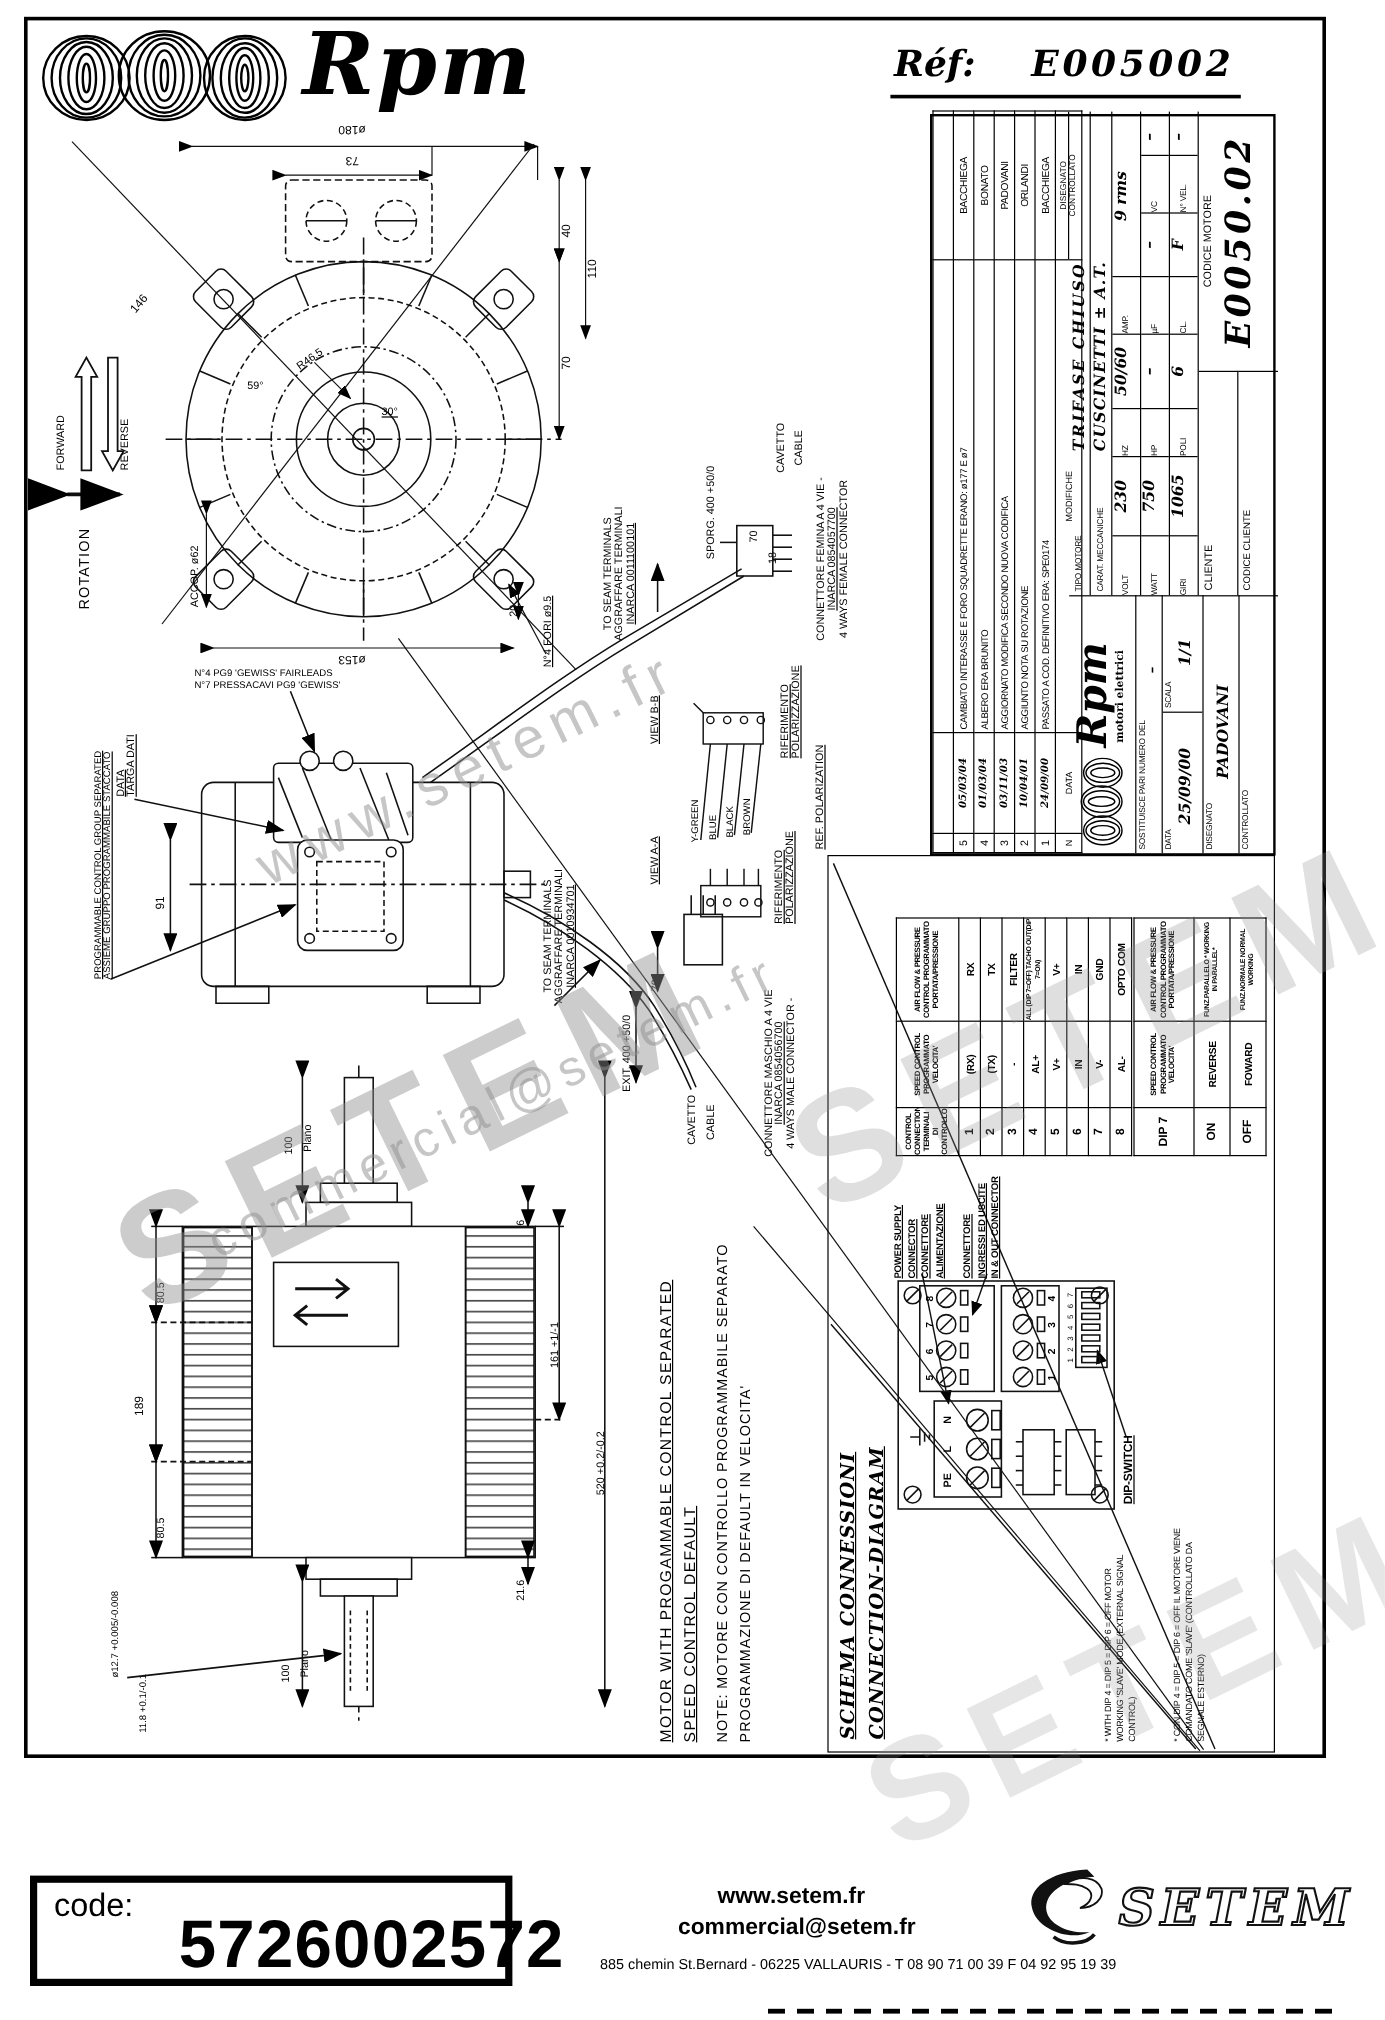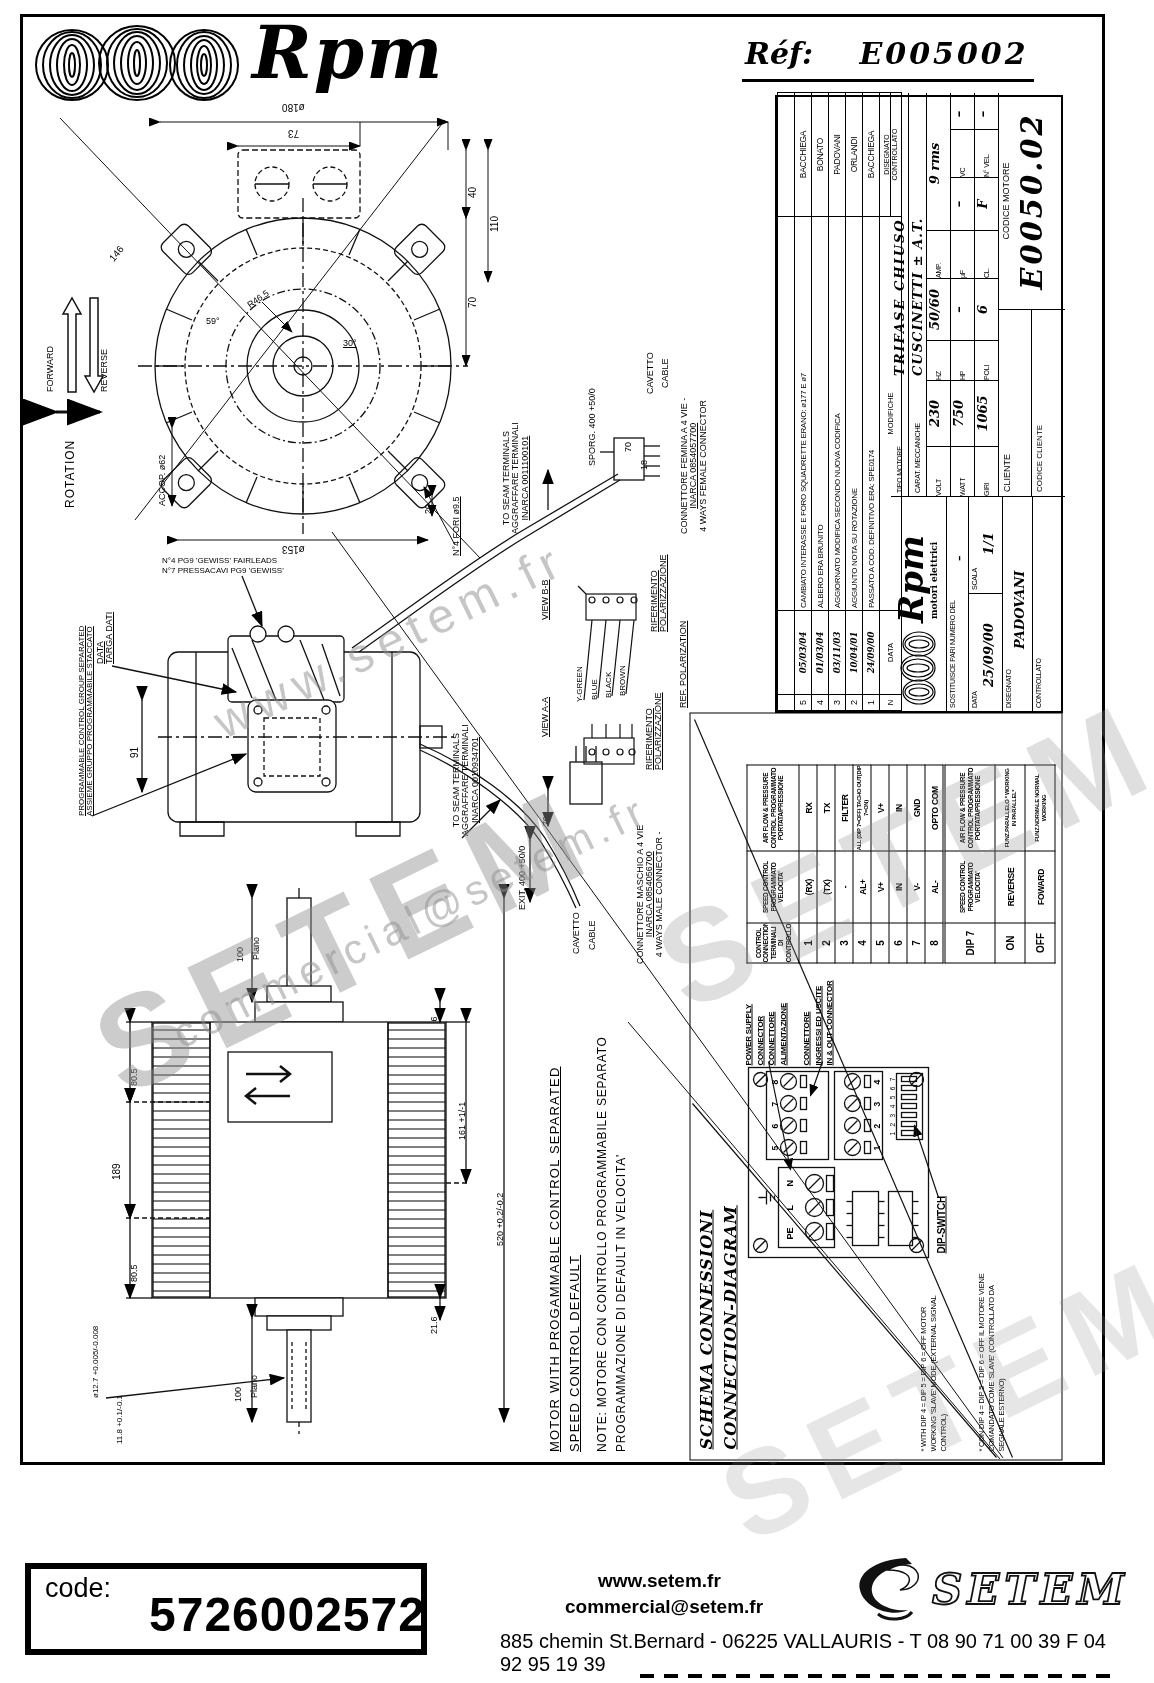--- a/index.html
+++ b/index.html
@@ -35,21 +35,21 @@
   .pin-cell{font-size:10px;font-weight:bold;}
   .val-cell{font-size:8.5px;font-weight:bold;letter-spacing:-0.3px;}
   .tiny-cell{font-size:5.8px;font-weight:bold;letter-spacing:-0.3px;line-height:1.2;}
   .schema-title{font-family:"DejaVu Serif",serif;font-style:italic;font-weight:bold;font-size:16px;letter-spacing:1px;line-height:1.5;}
   .pcb-label{font-size:8px;font-weight:bold;line-height:1.45;letter-spacing:-0.2px;}
   .note-txt{font-size:7.5px;line-height:1.3;letter-spacing:-0.2px;}
   
   .wm{position:absolute;transform-origin:0 0;color:#8f8f8f;pointer-events:none;white-space:nowrap;z-index:30;}
   
   .codebox{position:absolute;left:25px;top:1563px;width:402px;height:92px;border:6px solid #000;box-sizing:border-box;}
-  .addr{font-size:20px;}
+  .addr{font-size:12px;}
   .setem-outline{font-family:"DejaVu Serif",serif;font-style:italic;font-weight:bold;}
   svg{display:block;}
   .dim{font-size:10px;}
   .dim9{font-size:9px;}
   .dim8{font-size:8px;}
 </style>
 </head>
 <body>
 
 <div class="frame"></div>
@@ -283,21 +283,21 @@
 <div class="vt dim9" style="left:100px;top:392px;">REVERSE</div>
 <div class="vt" style="left:64px;top:508px;font-size:12px;letter-spacing:1px;">ROTATION</div>
 
 <div class="abs dim" style="left:282px;top:102px;"><span class="ud">ø180</span></div>
 <div class="abs dim" style="left:288px;top:128px;"><span class="ud">73</span></div>
 <div class="vt dim" style="left:468px;top:198px;">40</div>
 <div class="vt dim" style="left:490px;top:232px;">110</div>
 <div class="vt dim" style="left:468px;top:308px;">70</div>
 <div class="abs dim" style="left:108px;top:248px;transform:rotate(-50deg);">146</div>
 <div class="abs dim9" style="left:206px;top:316px;">59°</div>
-<div class="abs dim9" style="left:343px;top:338px;text-decoration:underline;">30°</div>
+<div class="abs dim9" style="left:318px;top:338px;text-decoration:underline;">30°</div>
 <div class="abs dim9" style="left:246px;top:294px;transform:rotate(-35deg);">R46.5</div>
 <div class="vt dim9" style="left:424px;top:514px;">20</div>
 <div class="vt dim9" style="left:158px;top:506px;">ACCOP. ø62</div>
 <div class="abs dim" style="left:282px;top:544px;"><span class="ud">ø153</span></div>
 <div class="vt dim9 u" style="left:452px;top:556px;">N°4 FORI ø9.5</div>
 
 <div class="vt dim9" style="left:502px;top:534px;text-align:center;">
   <div>TO SEAM TERMINALS</div>
     <div>AGGRAFFARE TERMINALI</div>
     <div class="u">INARCA 0011100101</div>
@@ -715,21 +715,21 @@
 </div>
 
 <div class="wm" style="left:205px;top:700px;transform:rotate(-26deg);font-size:48px;letter-spacing:8px;opacity:.5;">www.setem.fr</div>
 <div class="wm" style="left:72px;top:990px;transform:rotate(-26deg);font-size:130px;font-weight:bold;letter-spacing:18px;opacity:.45;">SETEM</div>
 <div class="wm" style="left:165px;top:1015px;transform:rotate(-26deg);font-size:42px;letter-spacing:6px;opacity:.5;">commercial@setem.fr</div>
 <div class="wm" style="left:635px;top:905px;transform:rotate(-26deg);font-size:130px;font-weight:bold;letter-spacing:18px;opacity:.28;">SETEM</div>
 <div class="wm" style="left:700px;top:1445px;transform:rotate(-26deg);font-size:120px;font-weight:bold;letter-spacing:16px;opacity:.22;">SETEM</div>
 
 <div class="codebox">
   <span class="abs" style="left:14px;top:4px;font-size:27px;">code:</span>
-  <span class="abs" style="left:118px;top:18px;font-size:48px;font-weight:bold;letter-spacing:1px;">5726002572</span>
+  <span class="abs" style="left:118px;top:18px;font-size:56px;font-weight:bold;letter-spacing:1px;">5726002572</span>
 </div>
 <div class="abs" style="left:598px;top:1570px;font-size:19px;font-weight:bold;">www.setem.fr</div>
 <div class="abs" style="left:565px;top:1596px;font-size:19px;font-weight:bold;">commercial@setem.fr</div>
 <div class="abs addr" style="left:500px;top:1630px;width:630px;">885 chemin St.Bernard  -  06225 VALLAURIS  -  T 08 90 71 00 39   F 04 92 95 19 39</div>
 <div class="abs" style="left:848px;top:1552px;">
   <svg width="280" height="72" viewBox="0 0 280 72">
     <path d="M58,6 C26,8 8,22 12,38 C16,56 44,66 60,58 C44,60 26,52 24,40 C22,26 38,14 64,12 Z" fill="#111"></path>
     <path d="M40,18 C52,10 66,12 70,22 C72,30 64,38 52,38 C62,34 64,26 58,22 C52,18 46,18 40,18 Z" fill="#fff" stroke="#111" stroke-width="1.5"></path>
     <path d="M30,62 C40,70 58,68 64,60" fill="none" stroke="#111" stroke-width="3"></path>
     <text x="84" y="52" class="setem-outline" font-size="42" letter-spacing="5" fill="#fff" stroke="#111" stroke-width="1.8">SETEM</text>

